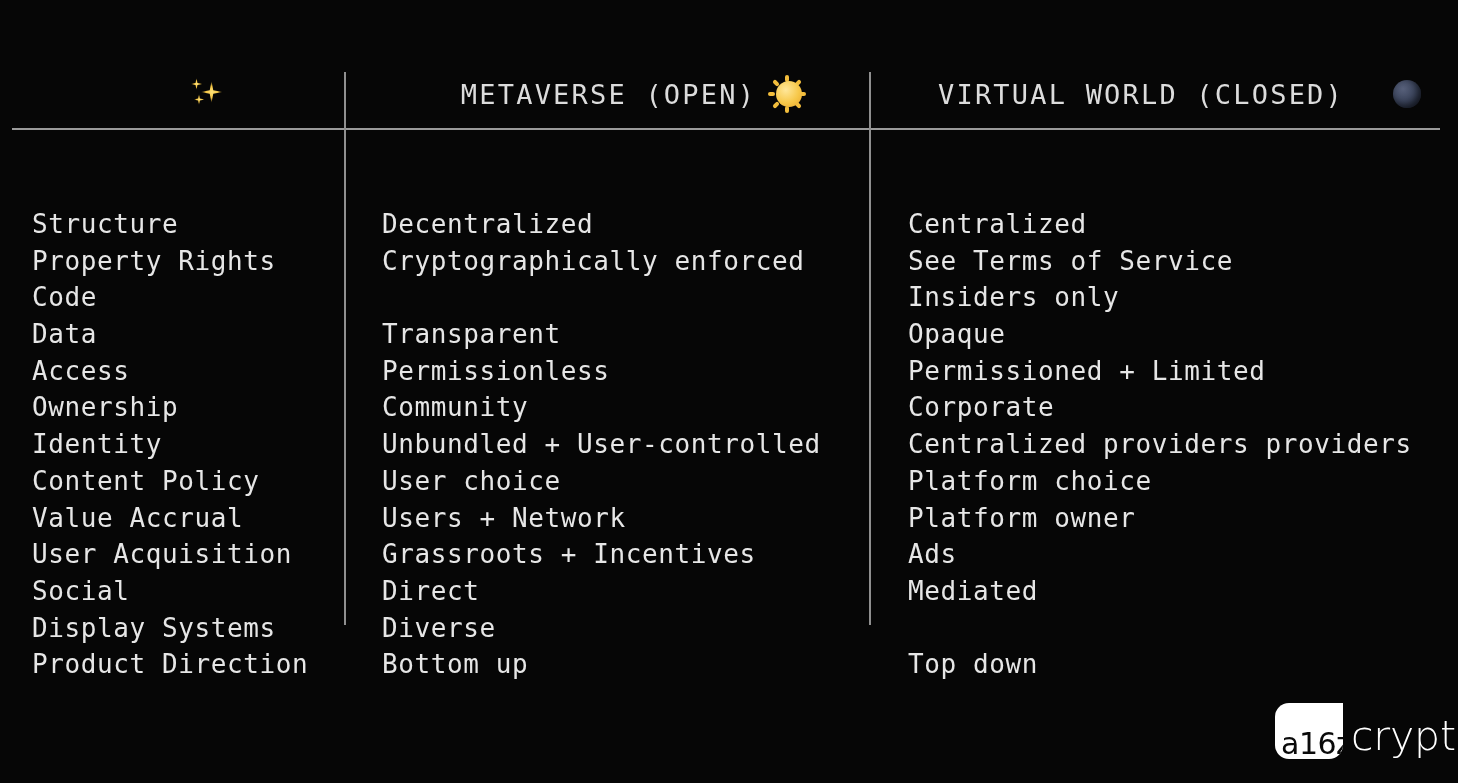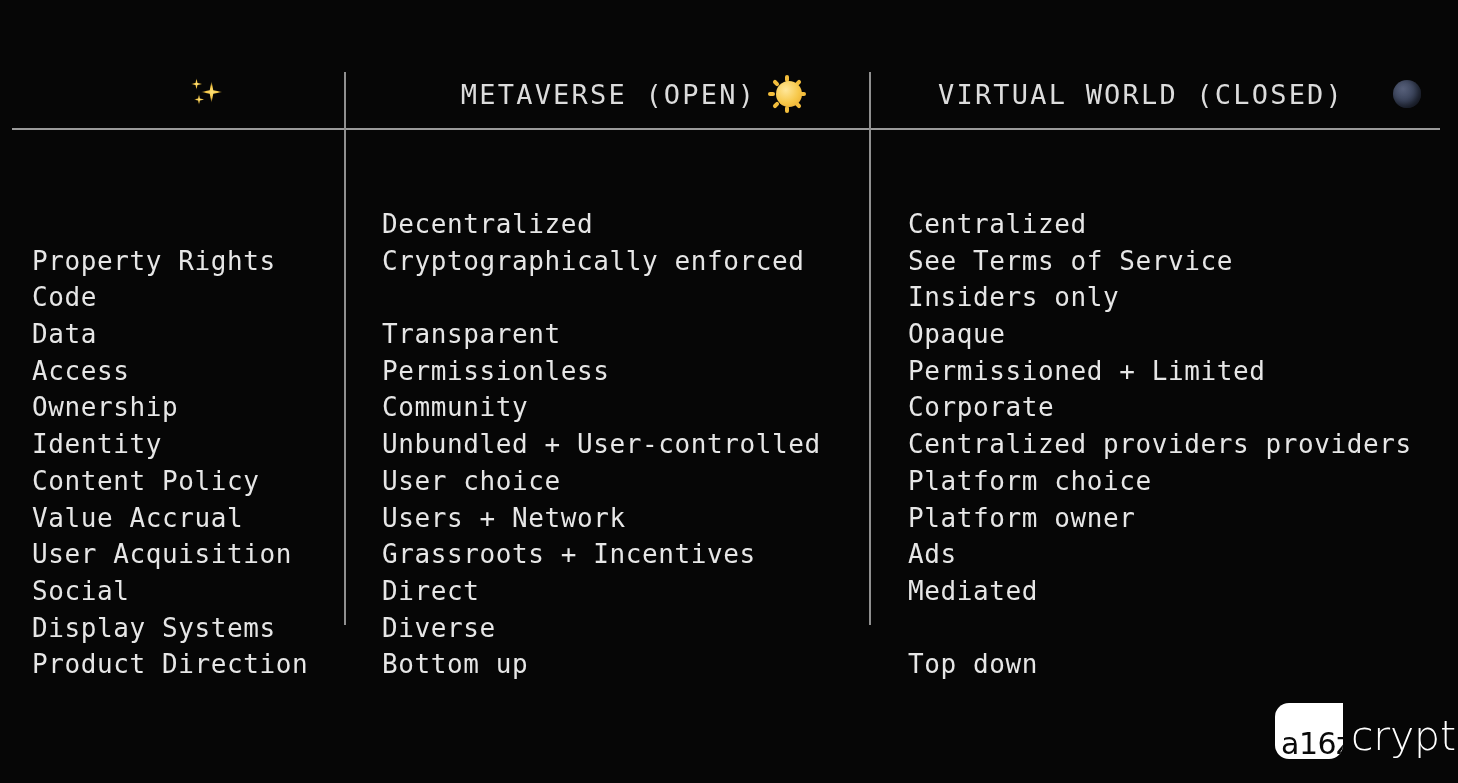--- a/index.html
+++ b/index.html
@@ -229,20 +229,21 @@
         <span class="hicon">
           <span class="planet"></span>
         </span>
       </div>
 
     </div>
 
     <div class="tbody">
 
       <div class="row">
+        <span class="cell cell-1">Structure</span>
         <span class="cell cell-2">Decentralized</span>
         <span class="cell cell-3">Centralized</span>
       </div>
 
       <div class="row">
         <span class="cell cell-1">Property Rights</span>
         <span class="cell cell-2">Cryptographically enforced</span>
         <span class="cell cell-3">See Terms of Service</span>
       </div>
 

